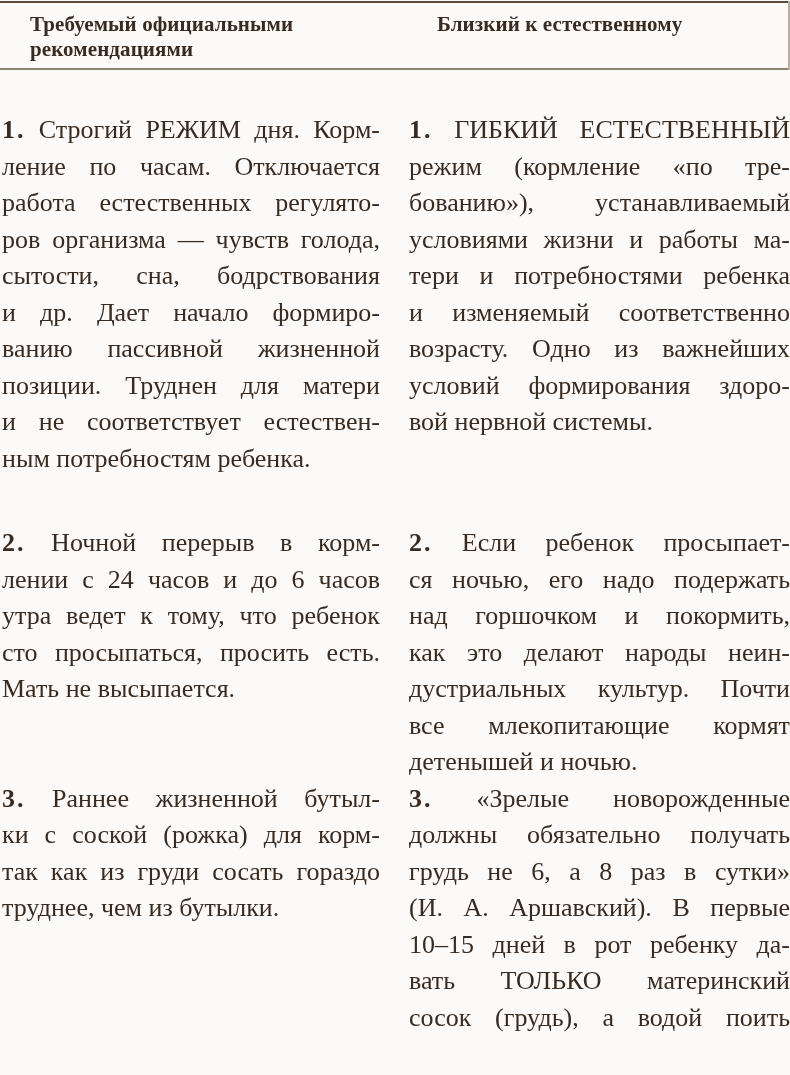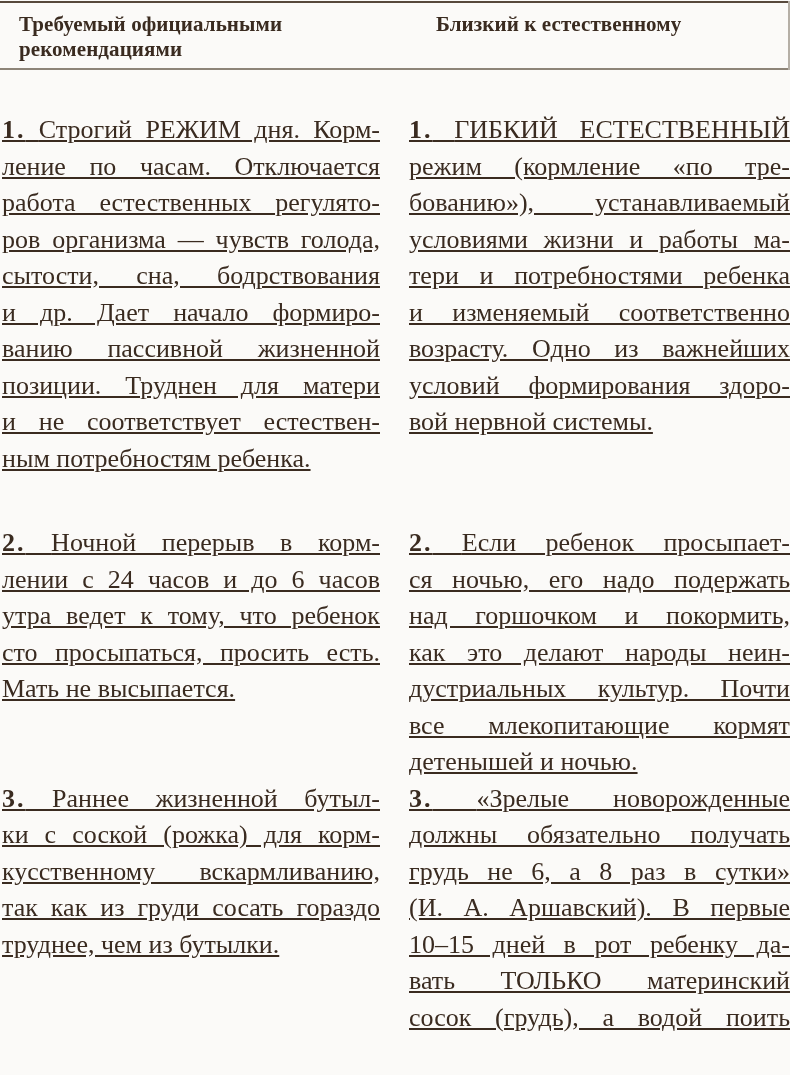--- a/index.html
+++ b/index.html
@@ -14,29 +14,29 @@
   body{background:var(--bg);}
   .page{
     position:relative;width:790px;height:1075px;
     font-family:"Liberation Serif","DejaVu Serif",serif;
     color:var(--text);
   }
   .head-wrap{border-right:2px solid var(--edge);}
   .rule-top{margin-top:1px;height:2px;background:var(--rule-top);}
   .rule-mid{height:2px;background:var(--rule-mid);}
   .header{
-    display:grid;grid-template-columns:378px 381px;column-gap:39px;
-    padding:9px 0 6px 5px;
+    display:grid;grid-template-columns:378px 381px;column-gap:29px;
+    padding:9px 0 6px 16px;
   }
   .header-label{
     padding-left:14px;
     font-weight:bold;font-size:21px;line-height:25px;
     letter-spacing:0.1px;
   }
-  .content{padding:42px 0 12px 2px;text-decoration:underline;}
+  .content{padding:42px 0 12px 2px;}
   .row{display:grid;grid-template-columns:378px 381px;column-gap:29px;}
   .row.gap-lg{margin-bottom:48px;}
   .row.gap-md{}
   .cell{font-size:26px;line-height:36.5px;}
   .jline{
     text-align:justify;
     text-align-last:justify;
   }
   .jline.final{text-align-last:left;}
   .num{font-weight:bold;letter-spacing:2px;}
@@ -97,21 +97,20 @@
           <div class="jline">как это делают народы неин-</div>
           <div class="jline">дустриальных культур. Почти</div>
           <div class="jline">все млекопитающие кормят</div>
           <div class="jline final">детенышей и ночью.</div>
         </div>
       </div>
       <div class="row">
         <div class="cell">
           <div class="jline"><span class="num">3.</span> <span>Раннее жизненной бутыл-</span></div>
           <div class="jline">ки с соской (рожка) для корм-</div>
-          <div class="jline">кусственному вскармливанию,</div>
           <div class="jline">так как из груди сосать гораздо</div>
           <div class="jline final">труднее, чем из бутылки.</div>
         </div>
         <div class="cell">
           <div class="jline"><span class="num">3.</span> <span>«Зрелые новорожденные</span></div>
           <div class="jline">должны обязательно получать</div>
           <div class="jline">грудь не 6, а 8 раз в сутки»</div>
           <div class="jline">(И. А. Аршавский). В первые</div>
           <div class="jline">10–15 дней в рот ребенку да-</div>
           <div class="jline">вать ТОЛЬКО материнский</div>

